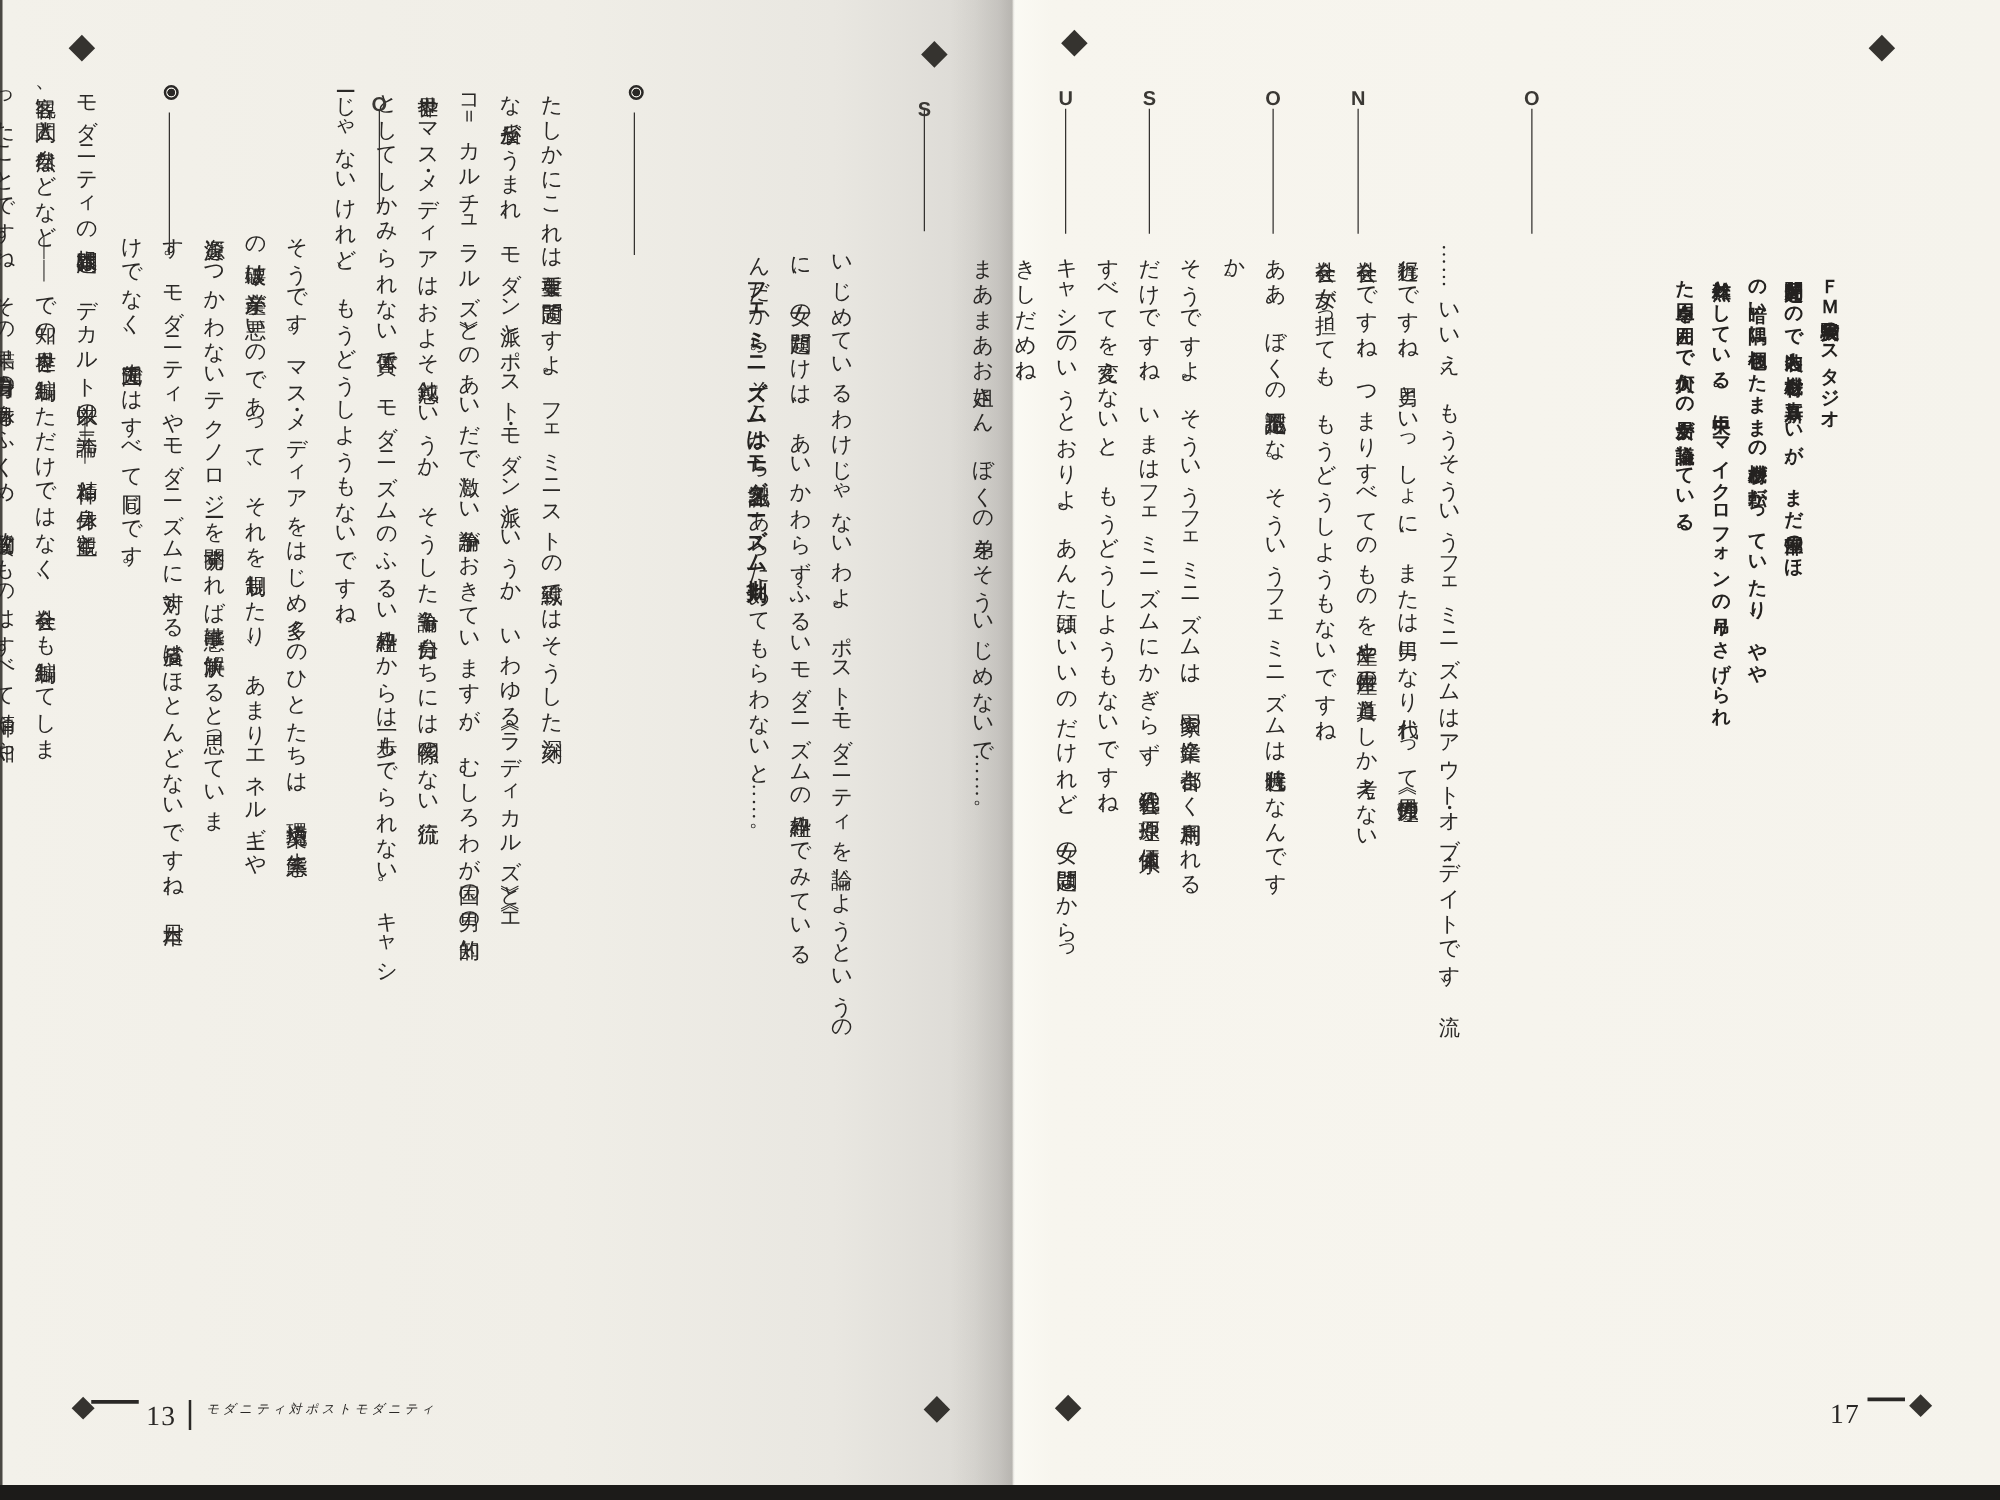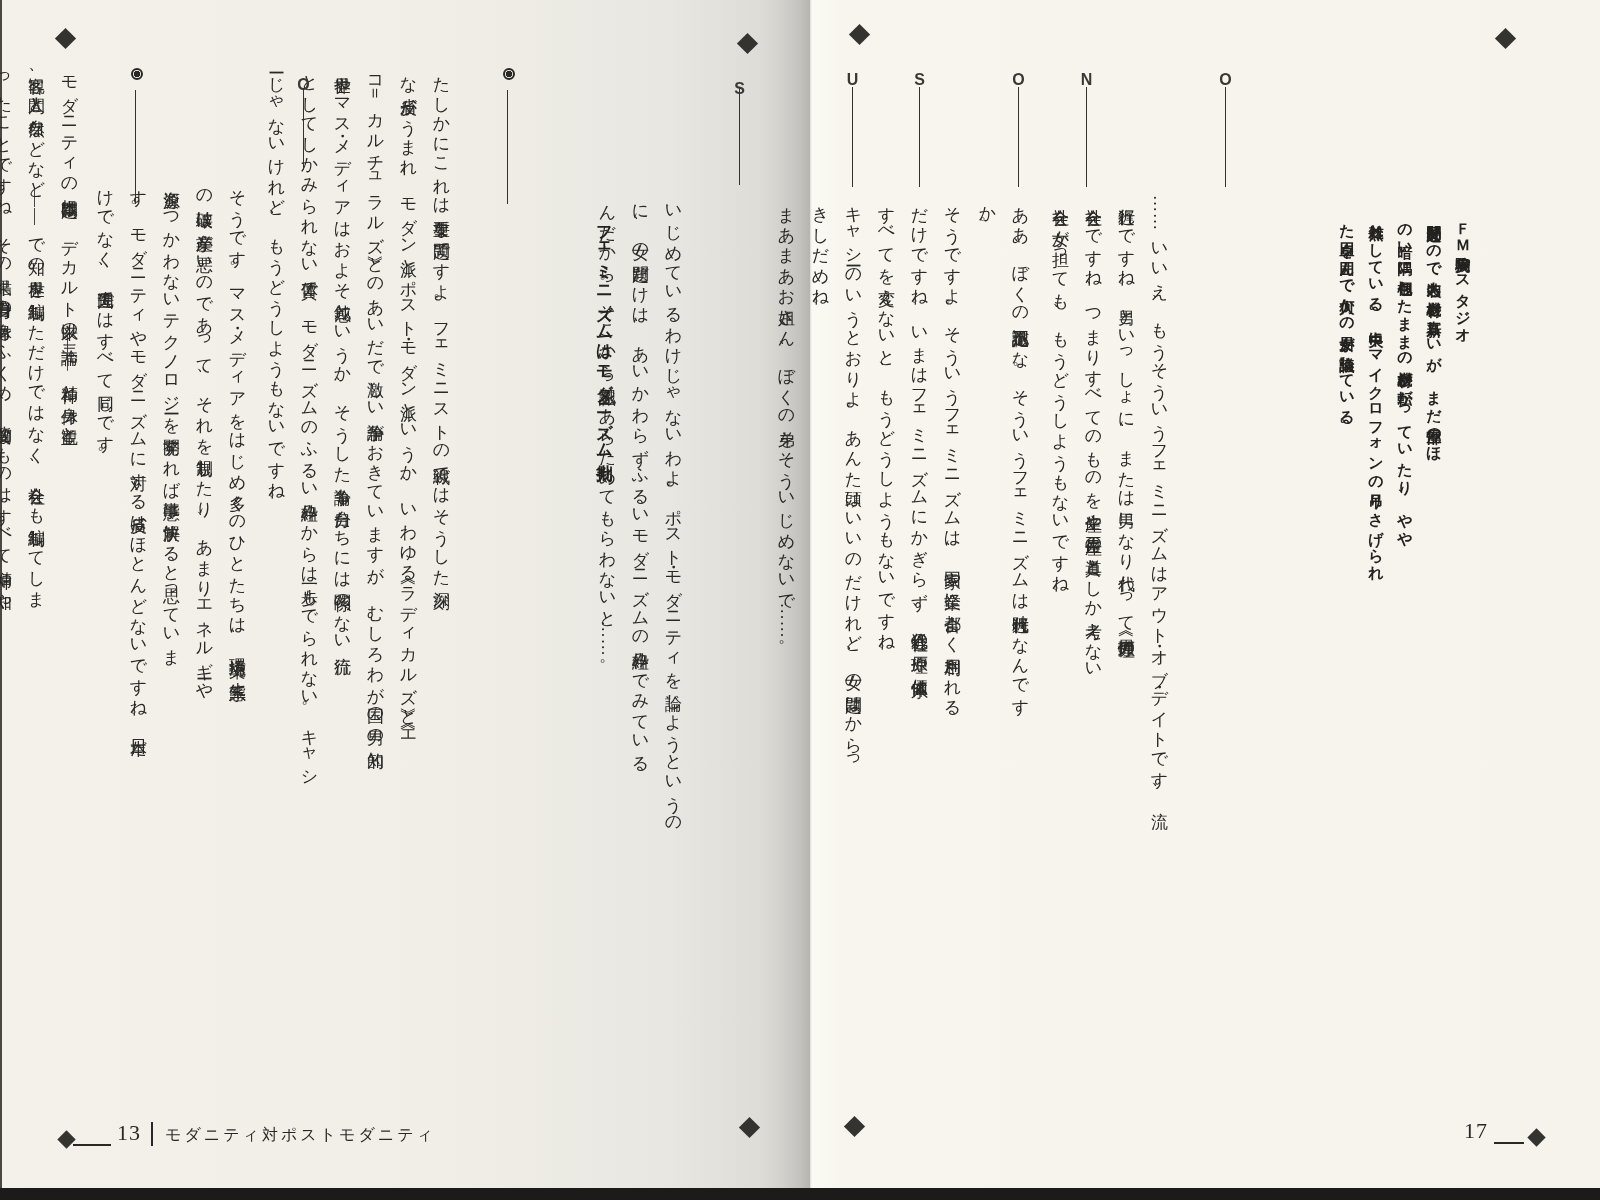--- a/index.html
+++ b/index.html
@@ -41,26 +41,26 @@
   .stage{
     position:absolute;writing-mode:vertical-rl;white-space:pre-line;
     font-family:"Liberation Sans",sans-serif;font-weight:700;
     font-size:15px;letter-spacing:0.8px;line-height:29px;height:430px;color:#242220;
   }
   .heading{
     position:absolute;writing-mode:vertical-rl;
     font-family:"Liberation Sans",sans-serif;font-weight:700;
     font-size:16.5px;letter-spacing:1px;color:#242220;
   }
-  .footer{position:absolute;display:flex;align-items:flex-end;color:#2a2826;}
+  .footer{position:absolute;display:flex;align-items:flex-start;color:#2a2826;}
   .fdia{width:13px;height:13px;background:#35332f;transform:rotate(45deg);flex:0 0 auto;}
   .frule{height:2.5px;background:#2a2826;flex:0 0 auto;}
   .pgnum{font-family:"Liberation Serif",serif;font-size:22px;letter-spacing:1px;padding:0 6px;}
   .fbar{width:2px;height:24px;background:#2a2826;margin:0 12px 0 4px;flex:0 0 auto;}
-  .runtitle{font-size:16px;letter-spacing:3px;}
+  .runtitle{font-size:10px;letter-spacing:3px;font-style:italic;}
   #scan-edge{position:absolute;left:0;top:1188px;width:1600px;height:12px;background:#1c1b19;}
   #gutter{position:absolute;left:760px;top:0;width:52px;height:1200px;
     background:linear-gradient(90deg,rgba(70,65,58,0) 0%,rgba(70,65,58,0.10) 75%,rgba(70,65,58,0.18) 96%,rgba(255,255,255,0.25) 100%);}
 </style>
 </head>
 <body>
 
 <div id="spread">
 
   <div class="page" id="left-page"></div>

